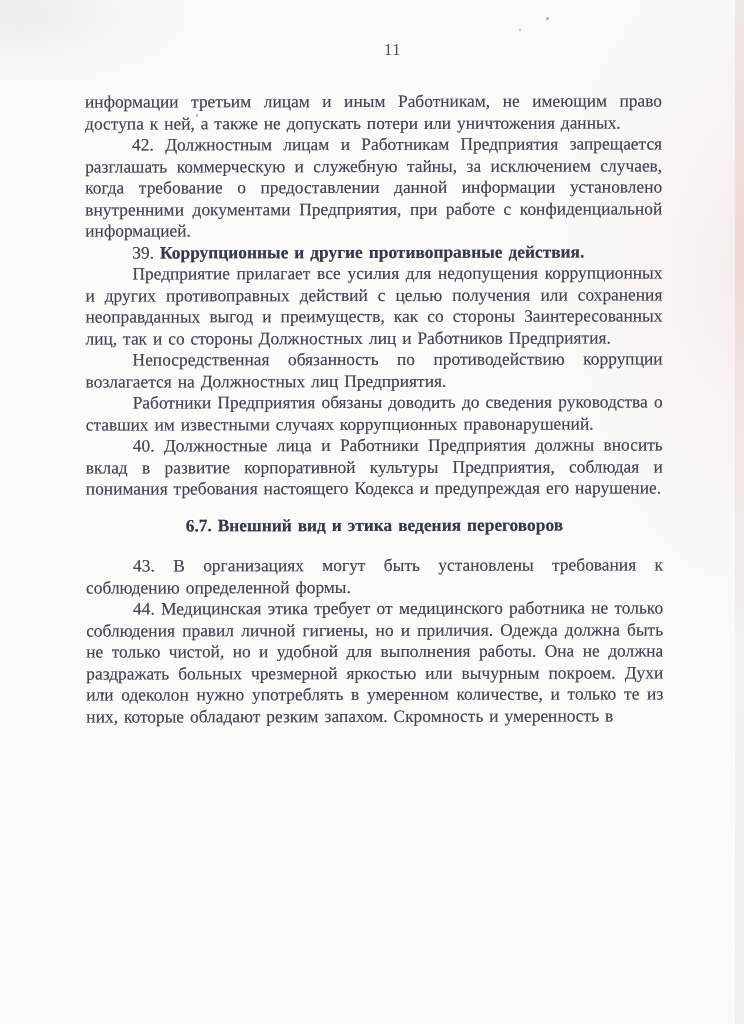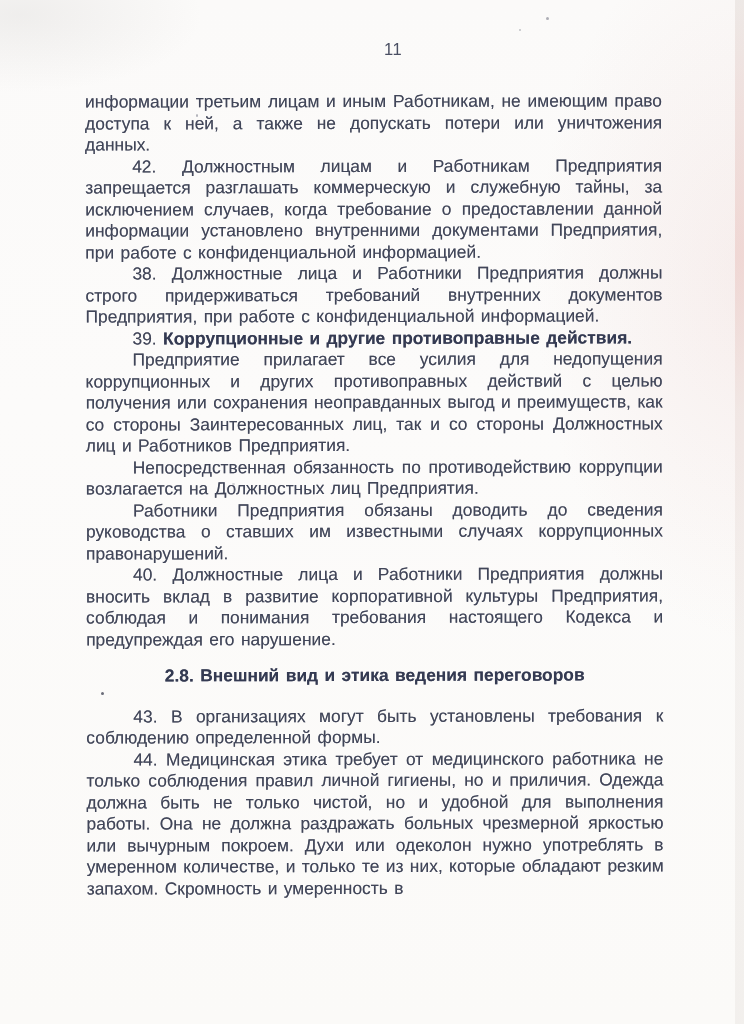--- a/index.html
+++ b/index.html
@@ -7,21 +7,21 @@
 
   .page {
     position: relative;
     width: 744px;
     height: 1024px;
     overflow: hidden;
     background:
       radial-gradient(ellipse 260px 110px at 20px 15px, rgba(176,173,170,0.16), rgba(176,173,170,0) 70%),
       radial-gradient(ellipse 300px 500px at 750px 280px, rgba(225,185,182,0.20), rgba(225,185,182,0) 72%),
       linear-gradient(to bottom, #fbfaf9 0%, #fcfbfa 40%, #fbfaf8 100%);
-    font-family: Liberation Sans, sans-serif;
+    font-family: Liberation Serif, serif;
   }
 
   .page-number {
     position: absolute;
     left: 384px;
     top: 40px;
     font-size: 16.5px;
     color: #4a4f63;
     letter-spacing: 0.5px;
   }
@@ -85,35 +85,34 @@
 <div class="page">
 
   <div class="page-number">11</div>
 
   <div class="content">
 
     <p>информации третьим лицам и иным Работникам, не имеющим право доступа к ней, а также не допускать потери или уничтожения данных.</p>
 
     <p class="indent">42. Должностным лицам и Работникам Предприятия запрещается разглашать коммерческую и служебную тайны, за исключением случаев, когда требование о предоставлении данной информации установлено внутренними документами Предприятия, при работе с конфиденциальной информацией.</p>
 
-    <p class="indent">38. Должностные лица и Работники Предприятия должны строго придерживаться требований внутренних документов Предприятия, при работе с конфиденциальной информацией.</p>
 
     <p class="indent"><span>39.</span> <span class="bold-run">Коррупционные и другие противоправные действия.</span></p>
 
     <p class="indent">Предприятие прилагает все усилия для недопущения коррупционных и других противоправных действий с целью получения или сохранения неоправданных выгод и преимуществ, как со стороны Заинтересованных лиц, так и со стороны Должностных лиц и Работников Предприятия.</p>
 
     <p class="indent">Непосредственная обязанность по противодействию коррупции возлагается на Должностных лиц Предприятия.</p>
 
     <p class="indent">Работники Предприятия обязаны доводить до сведения руководства о ставших им известными случаях коррупционных правонарушений.</p>
 
 
     <p class="indent">40. Должностные лица и Работники Предприятия должны вносить вклад в развитие корпоративной культуры Предприятия, соблюдая и понимания требования настоящего Кодекса и предупреждая его нарушение.</p>
 
 
-    <p class="heading h-section">2.8. Внешний вид и этика ведения переговоров</p>
+    <p class="heading h-section">6.7. Внешний вид и этика ведения переговоров</p>
 
 
     <p class="indent">43. В организациях могут быть установлены требования к соблюдению определенной формы.</p>
 
     <p class="indent">44. Медицинская этика требует от медицинского работника не только соблюдения правил личной гигиены, но и приличия. Одежда должна быть не только чистой, но и удобной для выполнения работы. Она не должна раздражать больных чрезмерной яркостью или вычурным покроем. Духи или одеколон нужно употреблять в умеренном количестве, и только те из них, которые обладают резким запахом. Скромность и умеренность в</p>
 
   </div>
 
   <div class="edge-right"></div>
   <div class="speck speck-a"></div>

